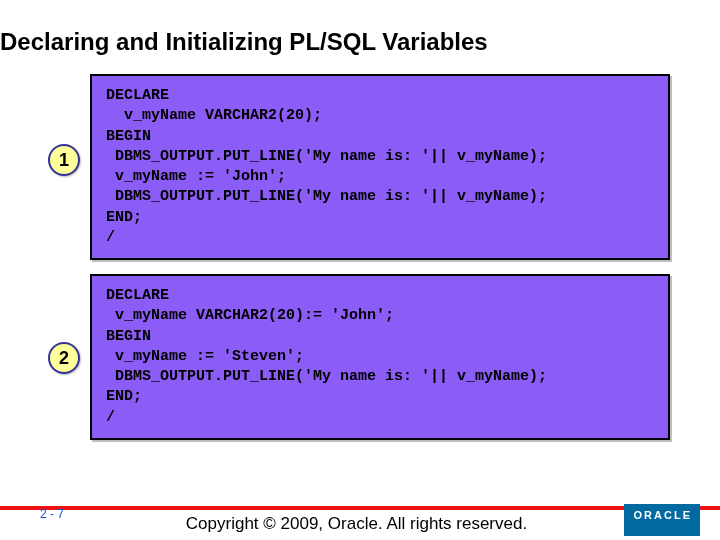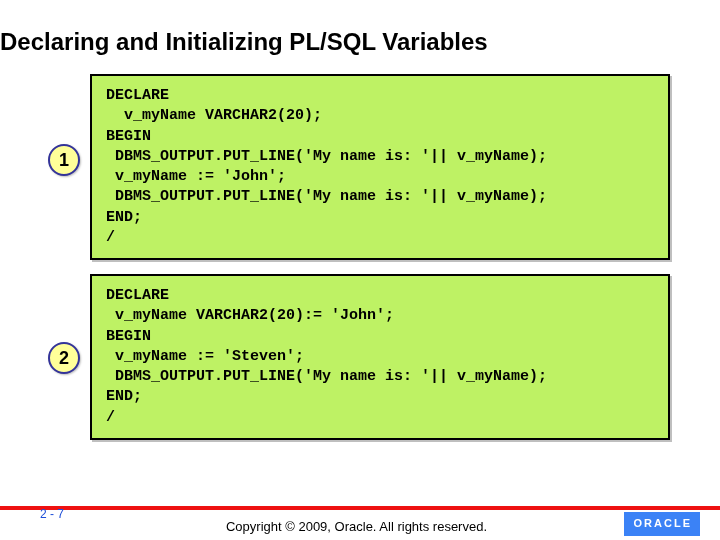--- a/index.html
+++ b/index.html
@@ -25,21 +25,21 @@
       font-weight: bold;
       color: #000000;
       padding-top: 28px;
       padding-bottom: 18px;
     }
     .content {
       padding: 0 50px 0 90px;
       position: relative;
     }
     .code-block {
-      background: #bef264;
+      background: #8b5cf6;
       border: 2px solid #000000;
       padding: 10px 14px;
       font-family: "Courier New", Courier, monospace;
       font-size: 15px;
       font-weight: bold;
       line-height: 1.35;
       white-space: pre;
       color: #000000;
       margin-bottom: 14px;
       box-shadow: 2px 2px 0 rgba(0,0,0,0.25);
@@ -82,34 +82,34 @@
       left: 40px;
       font-size: 12px;
       color: #1d4ed8;
     }
     .copyright {
       position: absolute;
       bottom: 6px;
       left: 0;
       right: 7px;
       text-align: center;
-      font-size: 13px;
+      font-size: 17px;
       color: #000000;
     }
     .oracle-logo {
       position: absolute;
       bottom: 4px;
       right: 20px;
-      background: #3b82f6;
+      background: #0369a1;
       color: #ffffff;
       font-family: Arial, sans-serif;
       font-size: 11px;
       font-weight: bold;
       letter-spacing: 2px;
-      padding: 5px 8px 7px 10px;
+      padding: 5px 8px 15px 10px;
     }
   </style>
 </head>
 <body>
 
 <div class="slide">
 
   <h1 class="title">Declaring and Initializing PL/SQL Variables</h1>
 
   <div class="bullet-marker marker-1">1</div>

